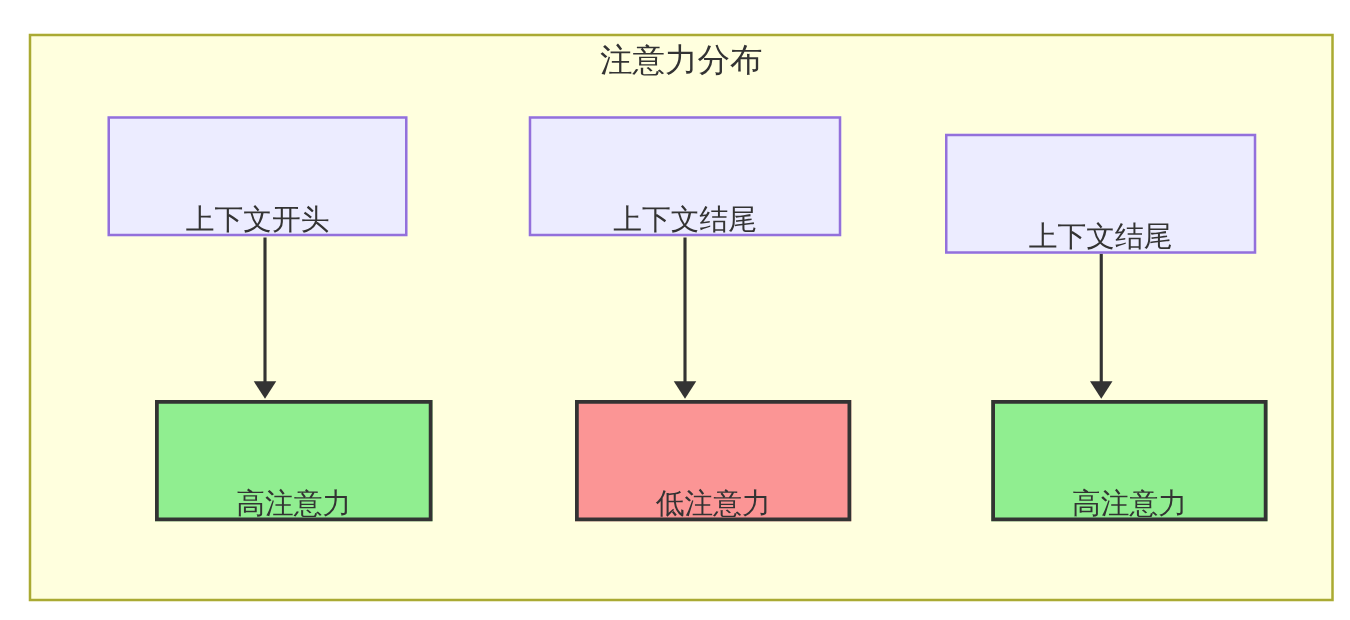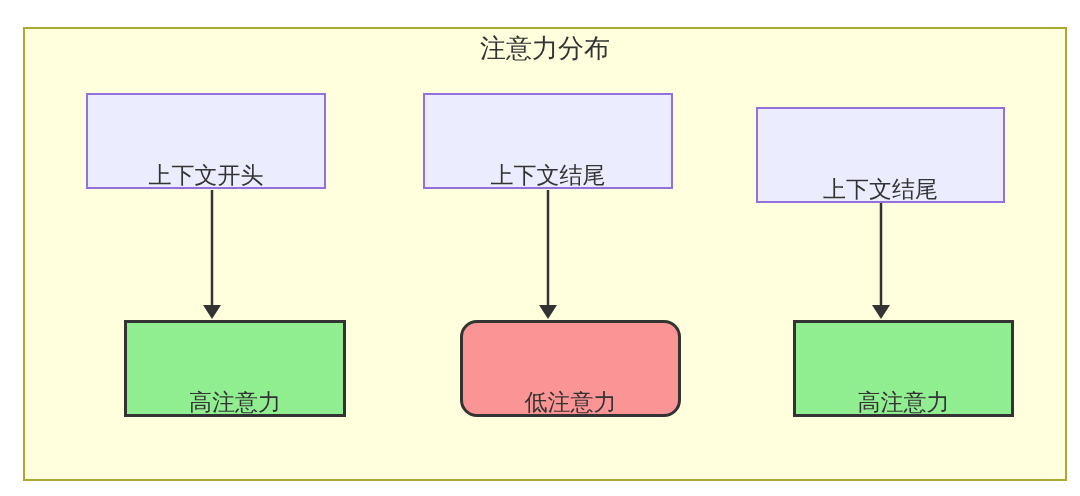--- a/index.html
+++ b/index.html
@@ -50,21 +50,21 @@
   }
   .source{
     background:var(--source-fill);
     border:2px solid var(--source-border);
   }
   .result{
     border:3px solid var(--dark-border);
     margin-left:23px;
   }
   .result.high{background:var(--high-fill);}
-  .result.low{background:var(--low-fill);border-radius:17px;}
+  .result.low{background:var(--low-fill);}
 
   .node-a{left:86px; top:93px; width:240px; height:96px;}
   .node-b{left:423px;top:93px; width:250px; height:96px;}
   .node-c{left:756px;top:107px; width:249px; height:96px;}
   .node-d{left:101px;top:320px;width:222px; height:97px;}
   .node-e{left:437px;top:320px;width:221px; height:97px;}
   .node-f{left:770px;top:320px;width:221px; height:97px;}
 
   .edges{
     position:absolute;

